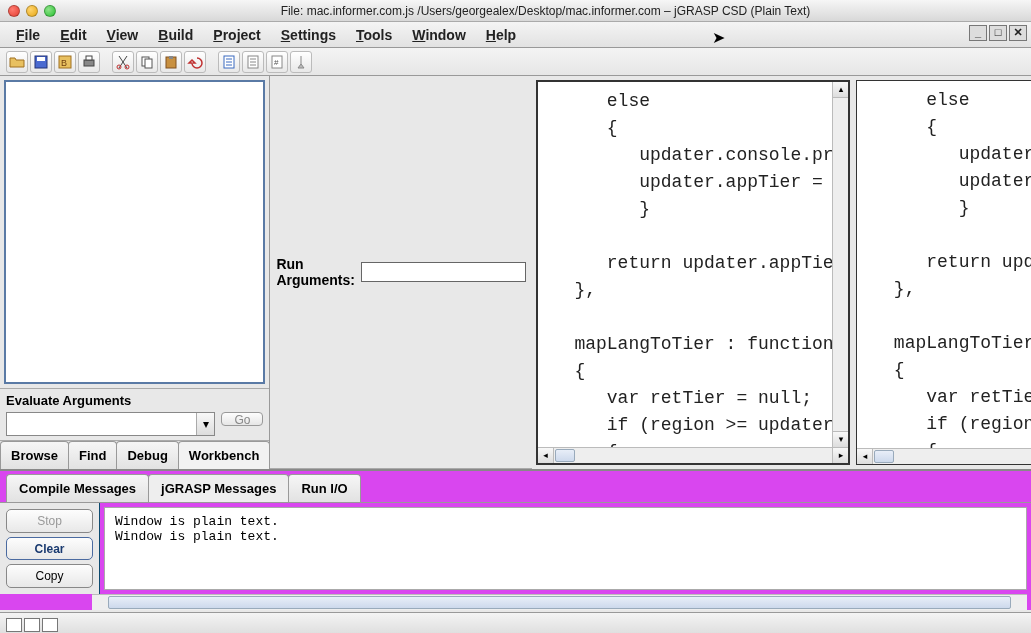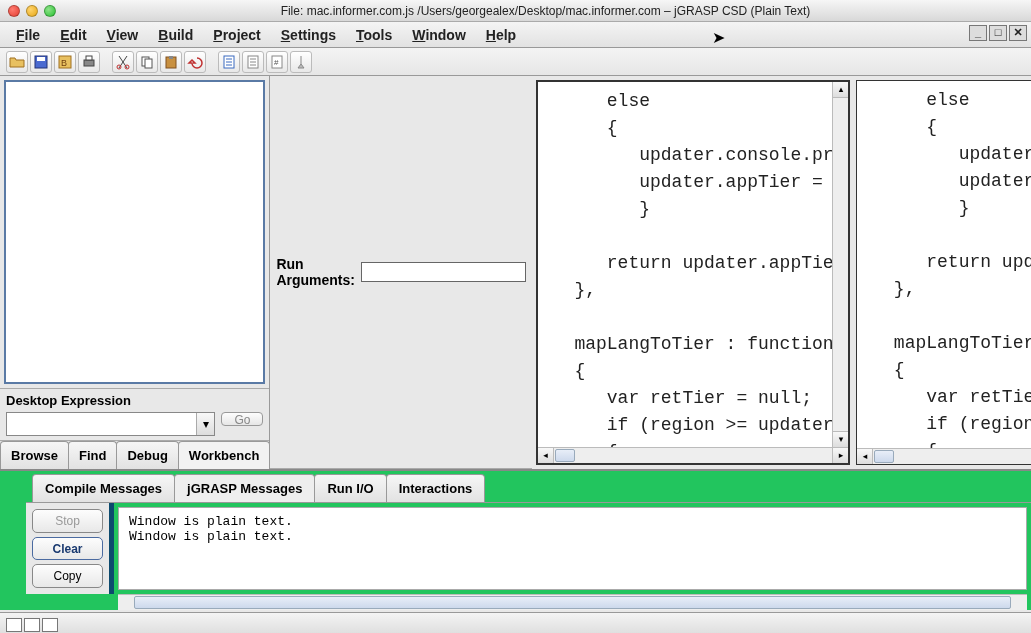--- a/index.html
+++ b/index.html
@@ -43,26 +43,26 @@
 .ed .vbar { position: absolute; right: 0; top: 0; bottom: 16px; width: 16px; background: #eee; border-left: 1px solid #bbb; }
 .ed .vbar .up, .ed .vbar .dn { height: 16px; background: linear-gradient(#f8f8f8,#ddd); border-bottom: 1px solid #bbb; text-align: center; font-size: 9px; line-height: 15px; }
 .ed .vbar .dn { position: absolute; bottom: 0; width: 100%; border-top: 1px solid #bbb; border-bottom: none; }
 .ed .hbar { height: 16px; background: #eee; border-top: 1px solid #bbb; display: flex; }
 .ed .hbar .lbtn, .ed .hbar .rbtn { width: 16px; background: linear-gradient(#f8f8f8,#ddd); text-align: center; font-size: 9px; line-height: 15px; border-right: 1px solid #bbb; }
 .ed .hbar .rbtn { border-right: none; border-left: 1px solid #bbb; margin-left: auto; }
 .ed .hbar .thumb { width: 20px; background: linear-gradient(#e8eef8,#cdd9ec); border: 1px solid #9ab; margin: 1px; border-radius: 2px; }
 .filetab-row { padding: 3px 6px; border-top: 1px solid #aaa; background: #e4e4e4; }
 .filetab { display: inline-flex; align-items: center; gap: 6px; padding: 4px 10px; border: 1px solid #888; background: linear-gradient(#fbfbfb,#e6e6e6); border-radius: 3px; font-size: 13px; font-weight: bold; }
 .filetab .smicon { width: 14px; height: 14px; border: 1px solid #888; background: #fff; font-size: 9px; line-height: 12px; text-align: center; }
-.bottom { border-top: 2px solid #888; background: #22c55e; padding-left: 26px; }
+.bottom { border-top: 2px solid #888; background: #d946ef; }
 .msg-tabs { display: flex; padding: 3px 6px 0 6px; gap: 0; }
 .mtab { padding: 6px 12px; border: 1px solid #999; border-bottom: none; background: linear-gradient(#f6f6f6,#e2e2e2); font-size: 13px; font-weight: bold; margin-right: -1px; border-radius: 4px 4px 0 0; }
 .mtab.active { background: #eee; }
 .msg-body { display: flex; border-top: 1px solid #999; height: 92px; }
-.msg-btns { width: 88px; padding: 6px; display: flex; flex-direction: column; gap: 4px; border-right: 5px solid #0c4a6e; background: #e8e8e8; }
+.msg-btns { width: 100px; padding: 6px; display: flex; flex-direction: column; gap: 4px; border-right: 1px solid #0c4a6e; background: #e8e8e8; }
 .mbtn { height: 24px; border: 1px solid #888; border-radius: 5px; background: linear-gradient(#fdfdfd,#e8e8e8); font-size: 12px; }
 .mbtn.disabled { color: #999; }
 .mbtn.primary { border-color: #4a6aa0; color: #1a3a70; font-weight: bold; }
 .msg-text { flex: 1; background: #fff; padding: 6px 10px; font-family: "Courier New", monospace; font-size: 13px; border: 1px solid #aaa; margin: 4px; position: relative; white-space: pre; }
 .msg-hscroll { height: 16px; background: #eee; border-top: 1px solid #bbb; margin: 0 4px 2px 92px; display: flex; }
 .msg-hscroll .thumb { flex: 1; background: linear-gradient(#e8eef8,#cdd9ec); border: 1px solid #9ab; margin: 1px 16px; border-radius: 2px; }
 .statusbar { height: 24px; background: linear-gradient(#f4f4f4,#dcdcdc); border-top: 1px solid #999; display: flex; align-items: center; padding: 0 6px; font-size: 13px; }
 .status-icons { display: flex; gap: 2px; }
 .sic { width: 16px; height: 14px; border: 1px solid #777; background: #fff; }
 .status-right { margin-left: auto; display: flex; gap: 16px; align-items: center; }
@@ -173,21 +173,21 @@
       <svg viewBox="0 0 16 16">
         <path d="M8 2v8l-3 4h6l-3-4" fill="#bbb" stroke="#888"></path>
       </svg>
     </div>
 </div>
 
 <div class="main">
   <div class="leftpane">
     <div class="tree"></div>
     <div class="eval">
-      <div class="eval-label">Desktop Expression</div>
+      <div class="eval-label">Evaluate Arguments</div>
       <div class="eval-row">
         <div class="combo">
           <input value="" style="">
           <div class="arrow">▾</div>
         </div>
         <button class="gobtn">Go</button>
       </div>
     </div>
     <div class="left-tabs">
       <div class="ltab">Browse</div>
@@ -263,21 +263,20 @@
       </div>
     </div>
   </div>
 </div>
 
 <div class="bottom">
   <div class="msg-tabs">
     <div class="mtab">Compile Messages</div>
     <div class="mtab active">jGRASP Messages</div>
     <div class="mtab">Run I/O</div>
-    <div class="mtab">Interactions</div>
   </div>
   <div class="msg-body">
     <div class="msg-btns">
       <button class="mbtn disabled">Stop</button>
       <button class="mbtn primary">Clear</button>
       <button class="mbtn">Copy</button>
     </div>
     <div class="msg-text">Window is plain text.
 Window is plain text.</div>
   </div>

